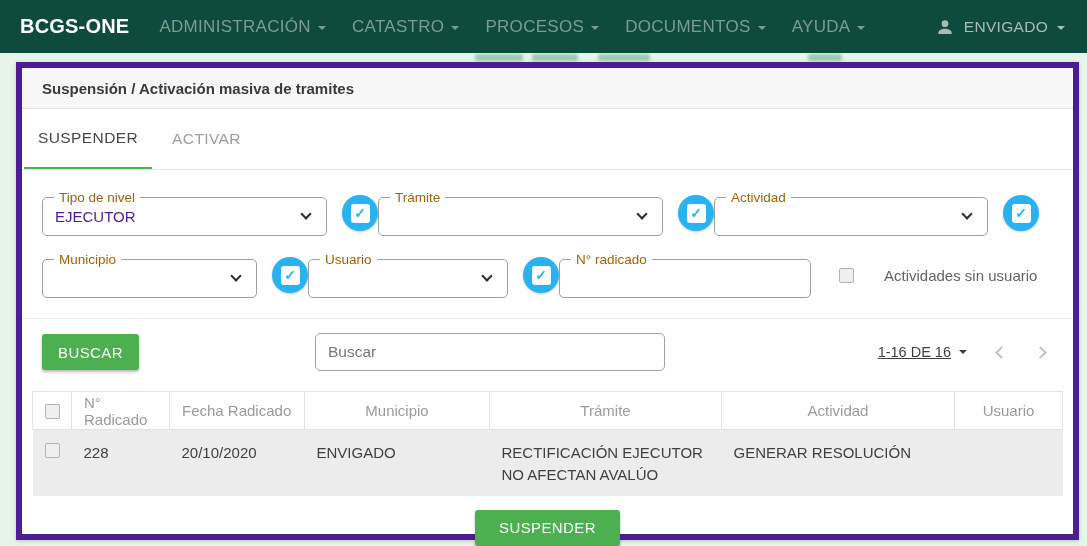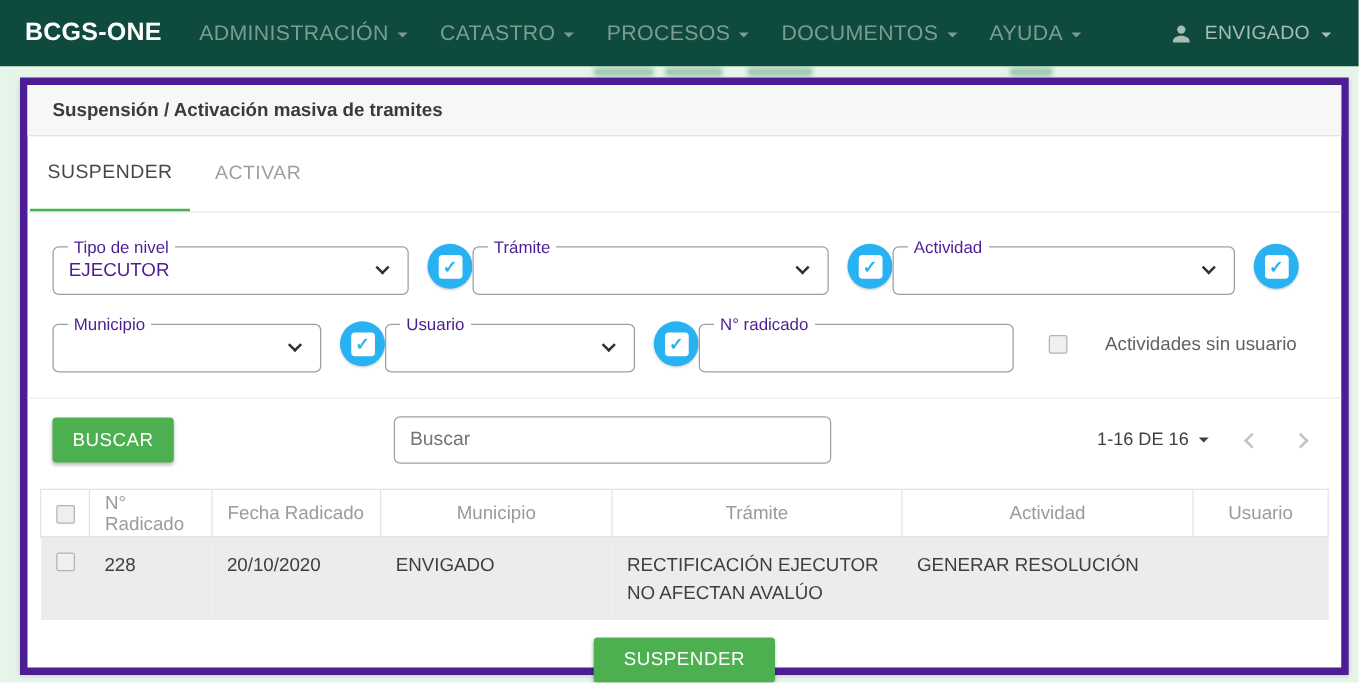--- a/index.html
+++ b/index.html
@@ -44,21 +44,21 @@
   .tabbar { height:61px; border-bottom:1px solid #e6e6e6; display:flex; padding-left:2px; }
   .tab { padding:0 14px; height:100%; display:flex; align-items:center; font-size:15.5px; letter-spacing:.4px; color:#9e9e9e; cursor:pointer; }
   .tab.active { color:#474747; border-bottom:2px solid #4caf50; }
   .tab + .tab { margin-left:6px; }
 
   
   .filters { padding:20px 20px 20px; }
   .frow { display:flex; align-items:center; }
   .frow2 { margin-top:16px; }
   fieldset.ffield { border:1px solid #999fa9; border-radius:5px; margin:0; padding:0 8px 6px; height:46px; background:#fff; }
-  fieldset.ffield legend { font-size:13.5px; color:#4c1d95; padding:0 5px; margin-left:3px; }
+  fieldset.ffield legend { font-size:13.5px; color:#a16207; padding:0 5px; margin-left:3px; }
   .fcontrol { display:flex; align-items:center; justify-content:space-between; padding:1px 4px 0 4px; font-size:15px; color:#4c1d95; height:21px; cursor:pointer; }
   .chev { width:8px; height:8px; border-right:2px solid #2f2f2f; border-bottom:2px solid #2f2f2f; transform:rotate(45deg); margin:-4px 4px 0 0; flex:0 0 auto; }
   .w1 { width:285px; } .w2 { width:285px; margin-left:22px; } .w3 { width:274px; margin-left:22px; }
   .w4 { width:215px; } .w5 { width:200px; margin-left:10px; } .w6 { width:252px; margin-left:10px; }
   .ffield input { border:none; outline:none; width:100%; height:21px; font-size:15px; padding:1px 4px 0; color:#333; background:transparent; }
 
   .checkbtn {
     width:36px; height:36px; border-radius:50%; background:#29b2f2; margin-left:15px;
     display:flex; align-items:center; justify-content:center; flex:0 0 auto; cursor:pointer;
     box-shadow:0 1px 2px rgba(0,0,0,.2);
@@ -74,21 +74,21 @@
   .actions { display:flex; align-items:center; padding:14px 20px; }
   .btn { border:none; border-radius:3px; height:36px; font-size:15px; letter-spacing:.4px; cursor:pointer; font-family:inherit; }
   .btn-green { background:#4caf50; color:#fff; padding:0 16px; box-shadow:0 2px 3px rgba(0,0,0,.28); }
   .btn-gray { background:#ececec; color:#4a4a4a; padding:0 16px; margin-left:10px; box-shadow:0 2px 3px rgba(0,0,0,.18); }
   .search-input {
     margin-left:176px; width:350px; height:38px; border:1px solid #9aa1ab; border-radius:5px;
     font-size:15.5px; padding:0 12px; color:#333; font-family:inherit; outline:none;
   }
   .search-input::placeholder { color:#757575; opacity:1; }
   .pagination { margin-left:auto; display:flex; align-items:center; gap:30px; margin-right:8px; }
-  .page-label { font-size:14.5px; color:#3d4043; display:flex; align-items:center; gap:8px; cursor:pointer; }
+  .page-label { font-size:14.5px; color:#3d4043; display:flex; align-items:center; gap:8px; cursor:pointer;text-decoration:underline; }
   .page-caret { width:0; height:0; border-left:4px solid transparent; border-right:4px solid transparent; border-top:4px solid #3d4043; }
   .pchev { width:9px; height:9px; border-right:2px solid #c3c3c3; border-bottom:2px solid #c3c3c3; cursor:pointer; }
   .pchev.left { transform:rotate(135deg); }
   .pchev.right { transform:rotate(-45deg); }
 
   
   .tablewrap { margin:6px 10px 0; }
   table { border-collapse:collapse; width:100%; table-layout:fixed; }
   thead th {
     border-top:1px solid #e3e3e3; border-bottom:1px solid #e3e3e3; border-right:1px solid #e3e3e3;

